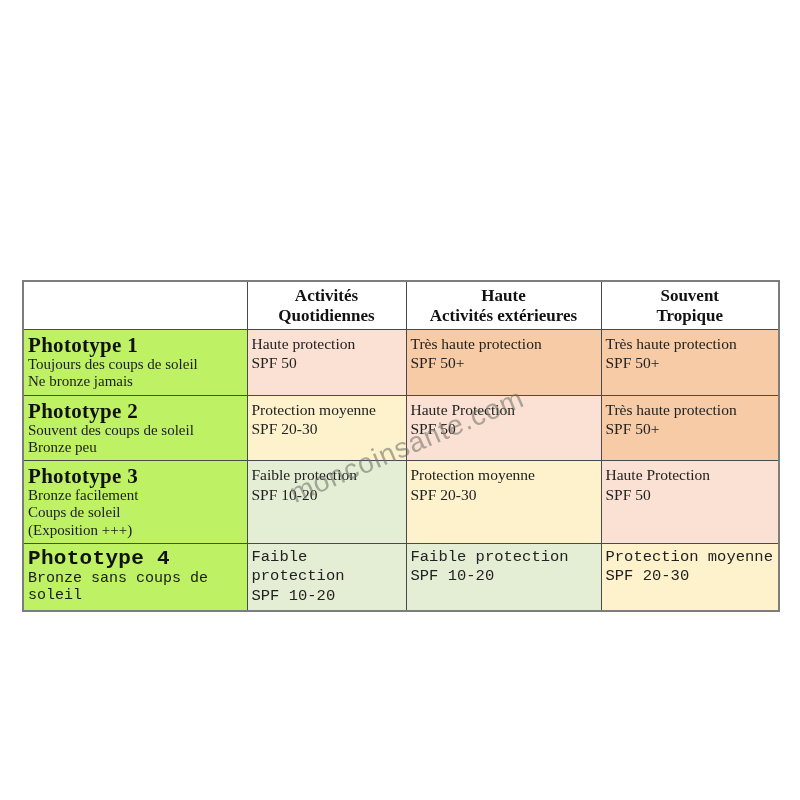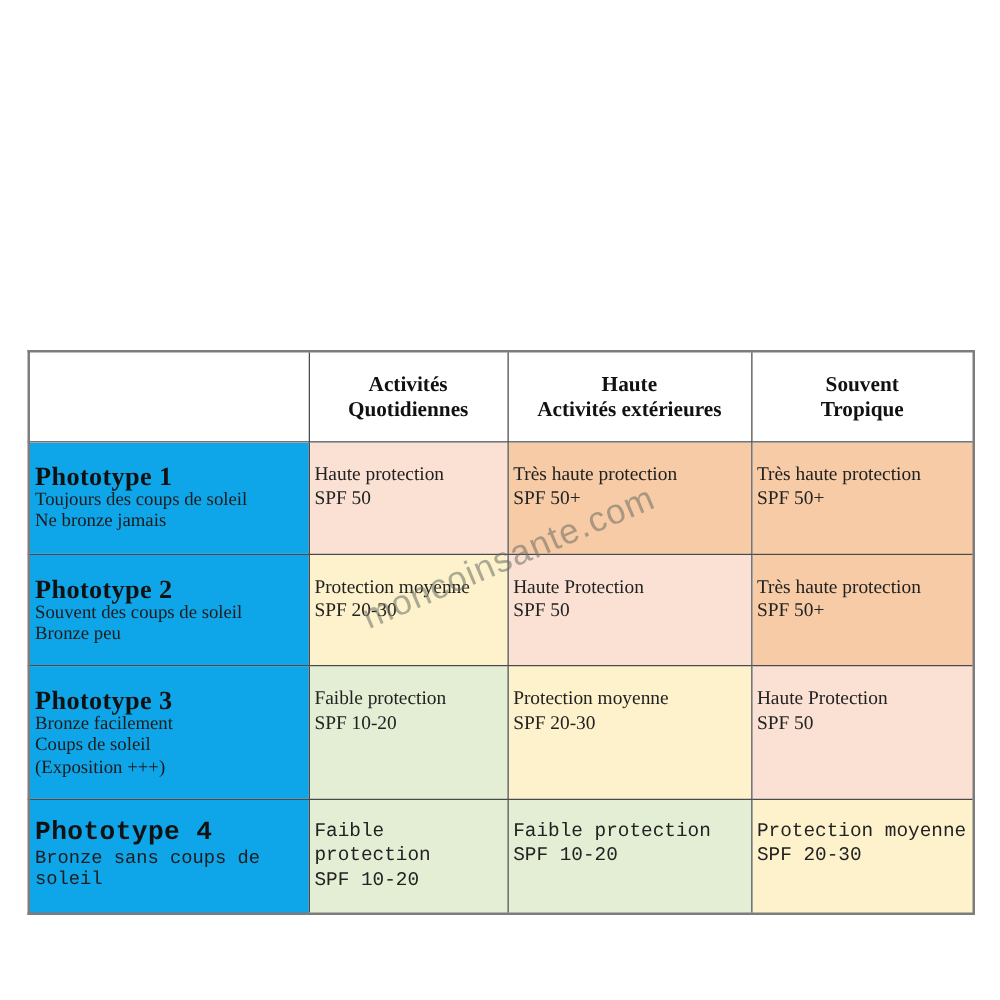--- a/index.html
+++ b/index.html
@@ -36,40 +36,40 @@
     top: 280px;
     width: 756px;
     border-collapse: collapse;
     table-layout: fixed;
     border: 2px solid #7d7d7d;
     background: #ffffff;
   }
   table.phototype-table th,
   table.phototype-table td {
     border: 1px solid #4a4a4a;
-    padding: 16px 4px;
+    padding: 4px 4px;
     vertical-align: top;
     overflow: hidden;
   }
   thead tr { height: 40px; }
   tbody tr.r1 { height: 56px; }
   tbody tr.r2 { height: 55px; }
   tbody tr.r3 { height: 69px; margin-top: 13px; }
   tbody tr.r4 { height: 56px; font-family: Liberation Mono, monospace; }
   th.colhead {
     font-size: 17px;
     font-weight: bold;
     text-align: center;
     line-height: 1.15;
     color: #111111;
     vertical-align: middle;
     background: #ffffff;
   }
   td.rowhead {
-    background: #0ea5e9;
+    background: #bef264;
     padding-left: 8px;
     padding-top: 1px;
   }
   .ph-name {
     font-size: 21px;
     font-weight: bold;
     color: #111111;
     line-height: 1.05;
     letter-spacing: 0.3px;
   }

